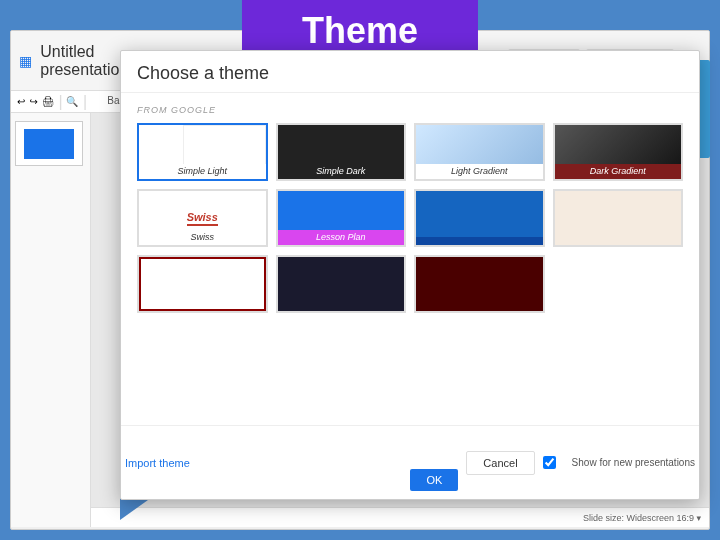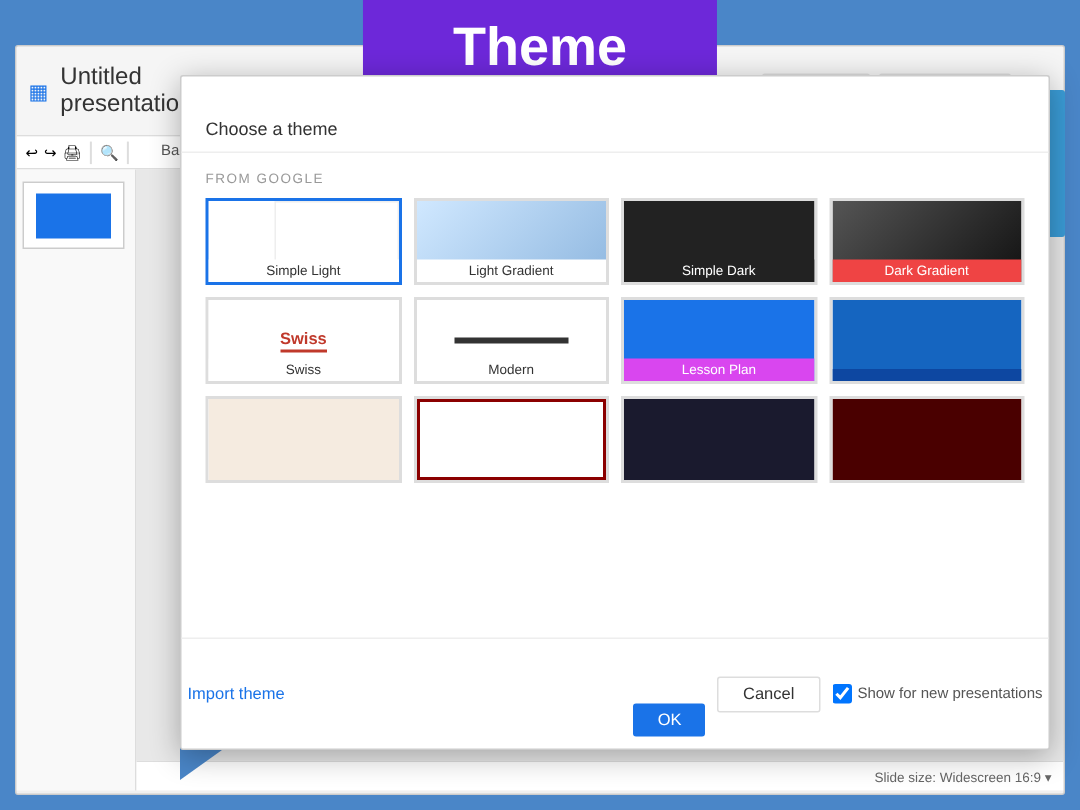--- a/index.html
+++ b/index.html
@@ -168,30 +168,31 @@
       background: white;
       border: 1px solid #ccc;
       box-shadow: 0 4px 20px rgba(0,0,0,0.3);
       z-index: 30;
       border-radius: 2px;
       display: flex;
       flex-direction: column;
     }
 
     #dialog-header {
-      padding: 28px 16px 8px;
-      font-size: 12px;
+      padding: 12px 16px 8px;
+      font-size: 18px;
       color: #333;
       border-bottom: 1px solid #eee;
     }
 
     #dialog-body {
       flex: 1;
       overflow: hidden;
       padding: 8px 16px;
+      font-style: italic;
     }
 
     .from-google-label {
       font-size: 9px;
       color: #999;
       text-transform: uppercase;
       letter-spacing: 1px;
       margin-bottom: 8px;
       margin-top: 4px;
     }
@@ -280,21 +281,21 @@
       border-radius: 2px;
       cursor: pointer;
       text-align: center;
     }
 
     .checkbox-label {
       font-size: 10px;
       color: #555;
       display: flex;
       align-items: center;
-      gap: 4px;
+      gap: 16px;
     }
 
     
     .arrow-white {
       position: absolute;
       z-index: 25;
     }
 
     
     #arrow-top {
@@ -427,47 +428,41 @@
   <div id="dialog-body">
     <div class="from-google-label">FROM GOOGLE</div>
     <div class="theme-grid">
 
       <div class="theme-item selected">
         <div class="theme-preview theme-simple-light" style="height:38px;background:white;border:1px solid #eee;"></div>
         <div class="theme-item-label">Simple Light</div>
       </div>
 
       <div class="theme-item">
+        <div class="theme-preview" style="height:38px;background:#222;"></div>
+        <div class="theme-item-label" style="background:#222;color:white;">Simple Dark</div>
+      </div>
+
+      <div class="theme-item">
         <div class="theme-preview" style="height:38px;background:linear-gradient(135deg,#d0e8ff,#90b8e0);"></div>
         <div class="theme-item-label">Light Gradient</div>
       </div>
 
       <div class="theme-item">
-        <div class="theme-preview" style="height:38px;background:#222;"></div>
-        <div class="theme-item-label" style="background:#222;color:white;">Simple Dark</div>
-      </div>
-
-      <div class="theme-item">
         <div class="theme-preview" style="height:38px;background:linear-gradient(135deg,#555,#111);"></div>
-        <div class="theme-item-label" style="background:#ef4444;color:white;">Dark Gradient</div>
+        <div class="theme-item-label" style="background:#7f1d1d;color:white;">Dark Gradient</div>
       </div>
 
       <div class="theme-item">
         <div class="theme-preview" style="height:38px;background:white;display:flex;align-items:center;justify-content:center;">
           <div style="color:#c0392b;font-size:11px;font-weight:bold;border-bottom:2px solid #c0392b;padding-bottom:1px;">Swiss</div>
         </div>
         <div class="theme-item-label">Swiss</div>
       </div>
 
-      <div class="theme-item">
-        <div class="theme-preview" style="height:38px;background:white;display:flex;align-items:center;justify-content:center;">
-          <div style="background:#333;height:4px;width:60%;"></div>
-        </div>
-        <div class="theme-item-label">Modern</div>
-      </div>
 
       <div class="theme-item">
         <div class="theme-preview" style="height:38px;background:#1a73e8;"></div>
         <div class="theme-item-label" style="background:#d946ef;color:white;">Lesson Plan</div>
       </div>
 
       <div class="theme-item">
         <div class="theme-preview" style="height:38px;background:#1565c0;display:flex;flex-direction:column;">
           <div style="background:#0d47a1;height:8px;margin-top:auto;"></div>
         </div>

